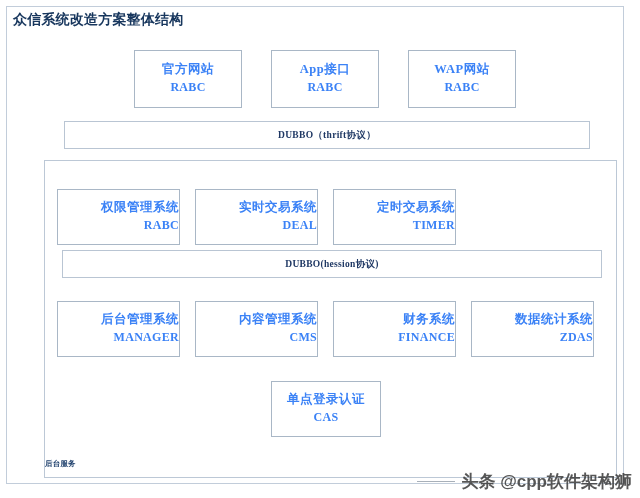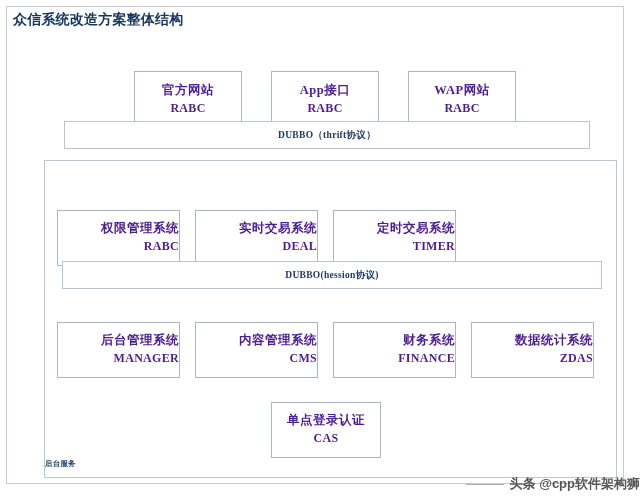--- a/index.html
+++ b/index.html
@@ -43,22 +43,21 @@
   .node {
     position: absolute;
     border: 1px solid #a9b7c6;
     background: #ffffff;
     box-sizing: border-box;
     display: flex;
     flex-direction: column;
     align-items: center;
     justify-content: center;
     text-align: center;
-    color: #4c1d95;
-    margin-top: 21px;
+    color: #3b82f6;
   }
   .node .cn {
     font-size: 12.5px;
     font-weight: bold;
     line-height: 1.25;
     letter-spacing: 0.5px;
   }
   .node .en {
     font-size: 12px;
     font-weight: bold;
@@ -93,21 +92,21 @@
   }
   #bus-thrift {
     left: 57px;
     top: 114px;
     width: 526px;
     height: 28px;
     text-align: center;
   }
   #bus-hession {
     left: 55px;
-    top: 254px;
+    top: 243px;
     width: 540px;
     height: 28px;
     text-align: center;
   }
 
   
   #service-container {
     position: absolute;
     left: 37px;
     top: 153px;
@@ -145,28 +144,28 @@
   #node-sso {
     left: 264px;
     top: 374px;
     width: 110px;
     height: 56px;
   }
 
   
   #watermark {
     position: absolute;
-    right: 0;
+    right: 8px;
     bottom: 5px;
     display: flex;
     align-items: center;
     gap: 4px;
     color: #3a3a3a;
     font-family: "Liberation Sans", sans-serif;
-    font-size: 13px;
+    font-size: 17px;
     font-weight: bold;
     opacity: 0.85;
     white-space: nowrap;
     text-align: right;
   }
   #watermark .wm-rule {
     position: absolute;
     right: 100%;
     width: 38px;
     height: 1px;

